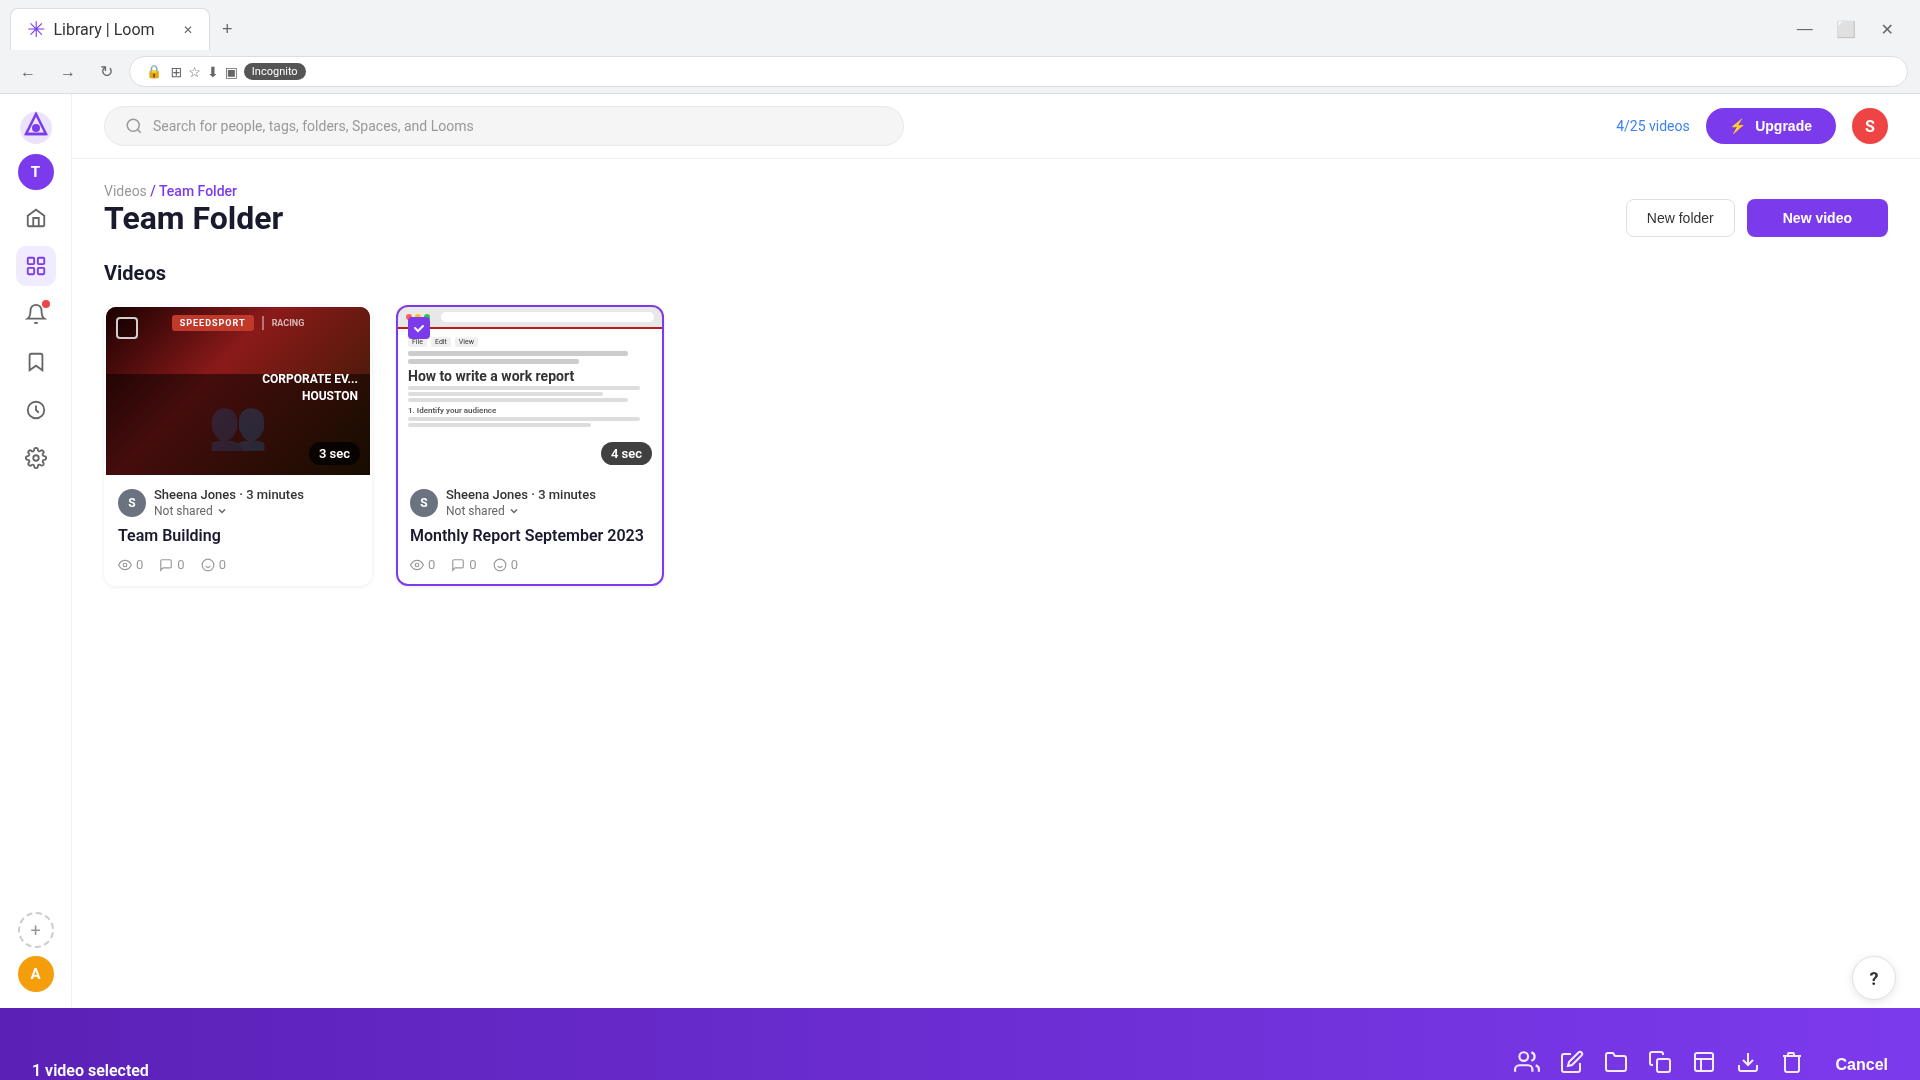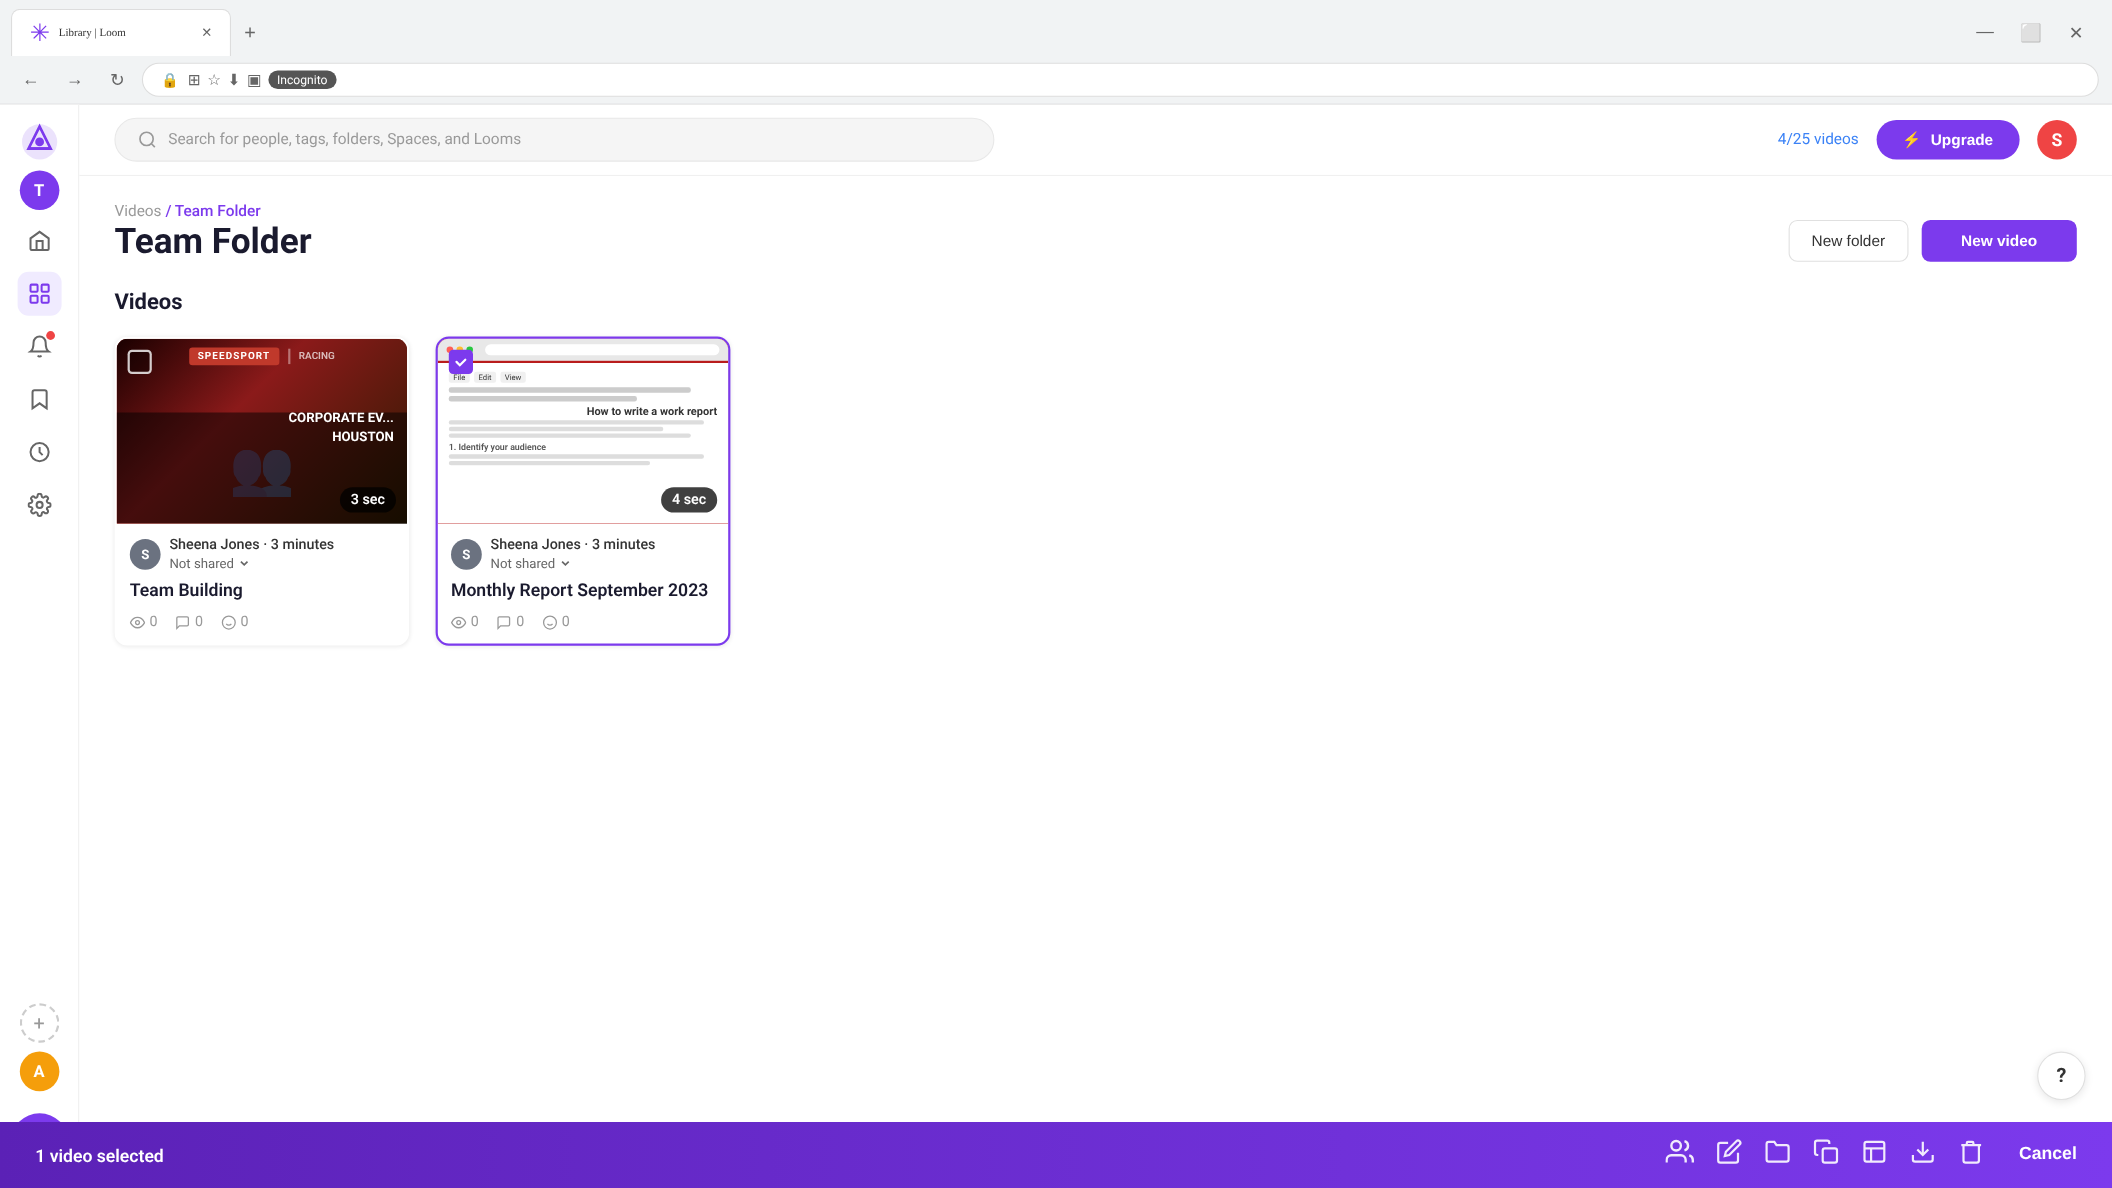--- a/index.html
+++ b/index.html
@@ -2,21 +2,21 @@
 <html><head>
   <meta charset="utf-8">
   <style>
     * { box-sizing: border-box; margin: 0; padding: 0; }
     body { font-family: -apple-system, BlinkMacSystemFont, 'Segoe UI', Roboto, sans-serif; background: #fff; color: #1a1a2e; width: 1920px; height: 1080px; overflow: hidden; display: flex; flex-direction: column; }
 
     
     .browser-chrome { background: #f1f3f4; border-bottom: 1px solid #ddd; flex-shrink: 0; }
     .tab-bar { display: flex; align-items: center; padding: 8px 10px 0; gap: 4px; }
     .tab { display: flex; align-items: center; gap: 8px; background: #fff; border-radius: 8px 8px 0 0; padding: 8px 16px; font-size: 13px; color: #333; border: 1px solid #ddd; border-bottom: none; min-width: 200px; }
-    .tab-title { flex: 1; font-size: 10px; font-family: Liberation Serif, serif; }
+    .tab-title { flex: 1; font-size: 16px; }
     .tab-close { color: #666; cursor: pointer; font-size: 12px; }
     .new-tab { background: none; border: none; font-size: 18px; cursor: pointer; color: #666; padding: 4px 8px; }
     .window-controls { display: flex; align-items: center; gap: 8px; margin-left: auto; padding-right: 8px; }
     .win-btn { background: none; border: none; cursor: pointer; color: #666; font-size: 16px; padding: 4px 8px; }
 
     .address-bar-row { display: flex; align-items: center; padding: 6px 12px; gap: 8px; background: #f1f3f4; }
     .nav-btn { background: none; border: none; cursor: pointer; color: #666; font-size: 16px; padding: 4px 8px; border-radius: 50%; }
     .address-bar { flex: 1; background: #fff; border: 1px solid #ddd; border-radius: 20px; padding: 6px 16px; font-size: 13px; color: #333; display: flex; align-items: center; gap: 8px; }
     .address-text { flex: 1; font-size: 13px; color: #1a0dab; }
     .address-icons { display: flex; gap: 6px; align-items: center; color: #666; }
@@ -82,21 +82,21 @@
     .meta-avatar { width: 28px; height: 28px; border-radius: 50%; background: #6b7280; color: #fff; display: flex; align-items: center; justify-content: center; font-size: 12px; font-weight: 700; flex-shrink: 0; }
     .meta-details { flex: 1; }
     .meta-name { font-size: 13px; color: #333; font-weight: 500; }
     .meta-sharing { display: flex; align-items: center; gap: 4px; font-size: 12px; color: #666; margin-top: 2px; cursor: pointer; }
     .meta-sharing svg { width: 10px; height: 10px; }
     .video-title { font-size: 16px; font-weight: 600; color: #1a1a2e; margin-bottom: 12px; }
     .video-stats { display: flex; gap: 16px; align-items: center; }
     .stat { display: flex; align-items: center; gap: 4px; font-size: 13px; color: #999; }
 
     
-    .selection-bar { position: fixed; bottom: 0; left: 0; right: 0; height: 60px; background: linear-gradient(90deg, #5b21b6, #7c3aed); display: flex; align-items: center; padding: 0 32px; gap: 24px; z-index: 100; }
+    .selection-bar { position: fixed; bottom: 0; left: 0; right: 0; height: 72px; background: linear-gradient(90deg, #5b21b6, #7c3aed); display: flex; align-items: flex-end; padding: 0 32px; gap: 24px; z-index: 100; }
     .selection-text { color: #fff; font-size: 16px; font-weight: 600; flex: 1; }
     .selection-actions { display: flex; align-items: center; gap: 20px; }
     .sel-action { color: #fff; font-size: 22px; cursor: pointer; opacity: 0.9; }
     .cancel-btn { color: #fff; background: none; border: none; font-size: 16px; font-weight: 600; cursor: pointer; margin-left: 12px; }
 
     
     .thumb-racing { background: linear-gradient(135deg, #8b1a1a 0%, #c0392b 30%, #2c2c2c 100%); position: relative; display: flex; align-items: center; justify-content: center; }
 
     
     .loom-logo { display: flex; align-items: center; gap: 0; }
@@ -310,21 +310,21 @@
                 <div style="flex:1;background:#fff;border-radius:8px;height:10px;margin-left:8px;"></div>
               </div>
               <div style="position:absolute;top:22px;left:0;right:0;bottom:0;background:#fff;padding:8px 10px;overflow:hidden;">
                 <div style="display:flex;gap:4px;margin-bottom:4px;">
                   <div style="font-size:7px;color:#333;background:#f0f0f0;padding:1px 4px;border-radius:2px;">File</div>
                   <div style="font-size:7px;color:#333;background:#f0f0f0;padding:1px 4px;border-radius:2px;">Edit</div>
                   <div style="font-size:7px;color:#333;background:#f0f0f0;padding:1px 4px;border-radius:2px;">View</div>
                 </div>
                 <div style="height:5px;background:#ccc;border-radius:2px;width:90%;margin-bottom:3px;"></div>
                 <div style="height:5px;background:#ccc;border-radius:2px;width:70%;margin-bottom:3px;"></div>
-                <div style="font-size:10px;color:#333;font-weight:700;margin:4px 0 2px;text-align:right;">How to write a work report</div>
+                <div style="font-size:14px;color:#333;font-weight:700;margin:4px 0 2px;">How to write a work report</div>
                 <div style="height:4px;background:#ddd;border-radius:2px;width:95%;margin-bottom:2px;"></div>
                 <div style="height:4px;background:#ddd;border-radius:2px;width:80%;margin-bottom:2px;"></div>
                 <div style="height:4px;background:#ddd;border-radius:2px;width:90%;margin-bottom:4px;"></div>
                 <div style="font-size:8px;color:#555;font-weight:600;margin-bottom:2px;">1. Identify your audience</div>
                 <div style="height:4px;background:#ddd;border-radius:2px;width:95%;margin-bottom:2px;"></div>
                 <div style="height:4px;background:#ddd;border-radius:2px;width:75%;margin-bottom:2px;"></div>
               </div>
               <div class="checkbox-overlay checked">
                 <svg width="12" height="12" viewBox="0 0 12 12" fill="none">
                   <path d="M2 6l3 3 5-5" stroke="white" stroke-width="2" stroke-linecap="round"></path>

